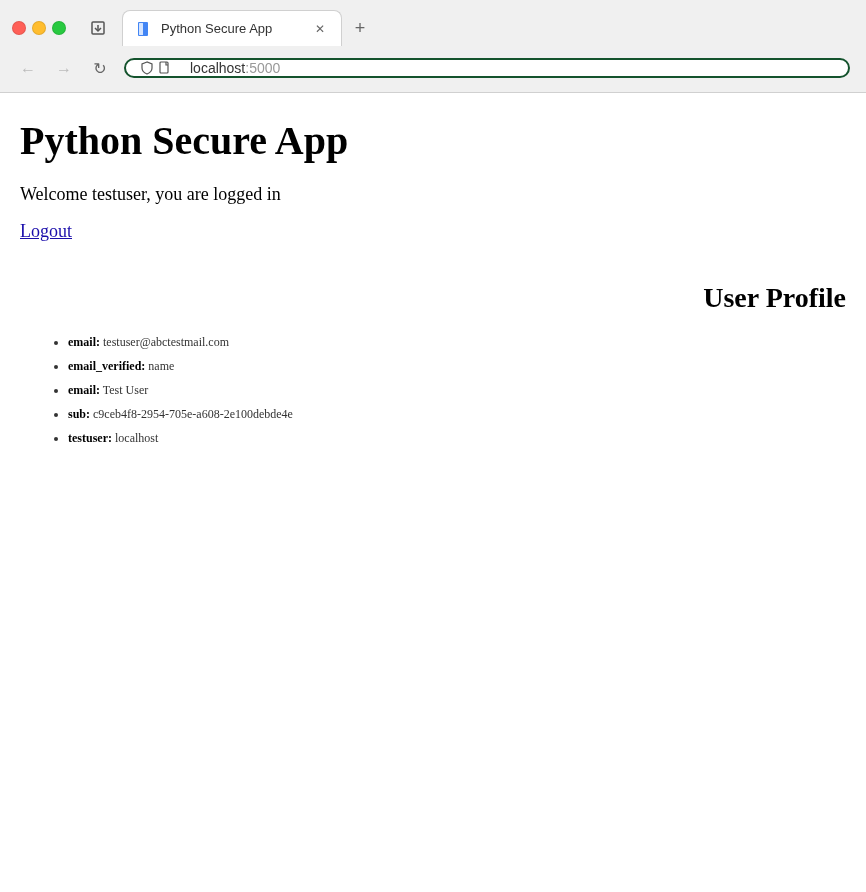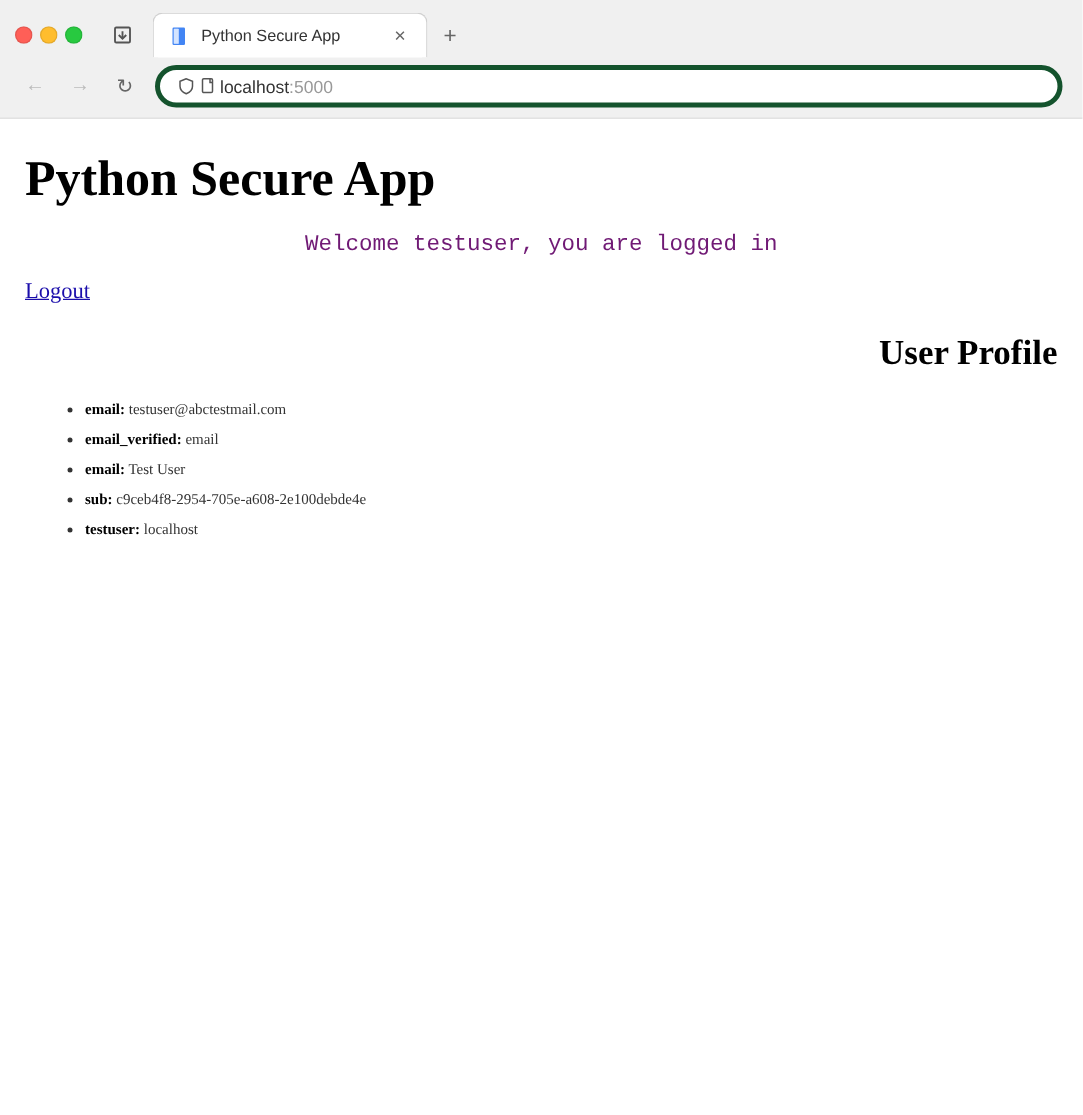--- a/index.html
+++ b/index.html
@@ -144,28 +144,28 @@
       background: transparent;
     }
 
     .nav-btn.disabled {
       color: #bbb;
       cursor: default;
     }
 
     .address-bar {
       flex: 1;
-      height: 34px;
+      height: 20px;
       background: #ffffff;
       border-radius: 17px;
-      border: 4px solid #14532d;
+      border: 2px solid #14532d;
       display: flex;
       align-items: center;
       padding: 0 14px;
-      gap: 2px;
+      gap: 18px;
       font-size: 14px;
       color: #333;
       margin: 0 4px;
     }
 
     .address-icons {
       display: flex;
       align-items: center;
       gap: 4px;
       color: #666;
@@ -189,33 +189,32 @@
     .page-title {
       font-size: 40px;
       font-weight: 900;
       color: #000;
       margin-bottom: 20px;
       font-family: Georgia, 'Times New Roman', serif;
     }
 
     .welcome-text {
       font-size: 18px;
-      color: #701a75;
+      color: #000000;
       margin-bottom: 16px;
-      font-family: Liberation Mono, monospace;
-      text-align: center;
+      font-family: Liberation Serif, serif;
     }
 
     .logout-link {
       font-size: 18px;
       color: #1a0dab;
       text-decoration: underline;
       cursor: pointer;
       display: inline-block;
-      margin-bottom: 24px;
+      margin-bottom: 40px;
       font-family: Georgia, 'Times New Roman', serif;
     }
 
     .section-title {
       font-size: 28px;
       font-weight: 900;
       color: #000;
       margin-bottom: 16px;
       font-family: Georgia, 'Times New Roman', serif;
       text-align: right;
@@ -308,21 +307,21 @@
 
   <h2 class="section-title">User Profile</h2>
 
   <ul class="profile-list">
     <li>
       <strong>email:</strong>
       <span>testuser@abctestmail.com</span>
     </li>
     <li>
       <strong>email_verified:</strong>
-      <span>email</span>
+      <span>name</span>
     </li>
     <li>
       <strong>email:</strong>
       <span>Test User</span>
     </li>
     <li>
       <strong>sub:</strong>
       <span>c9ceb4f8-2954-705e-a608-2e100debde4e</span>
     </li>
     <li>

